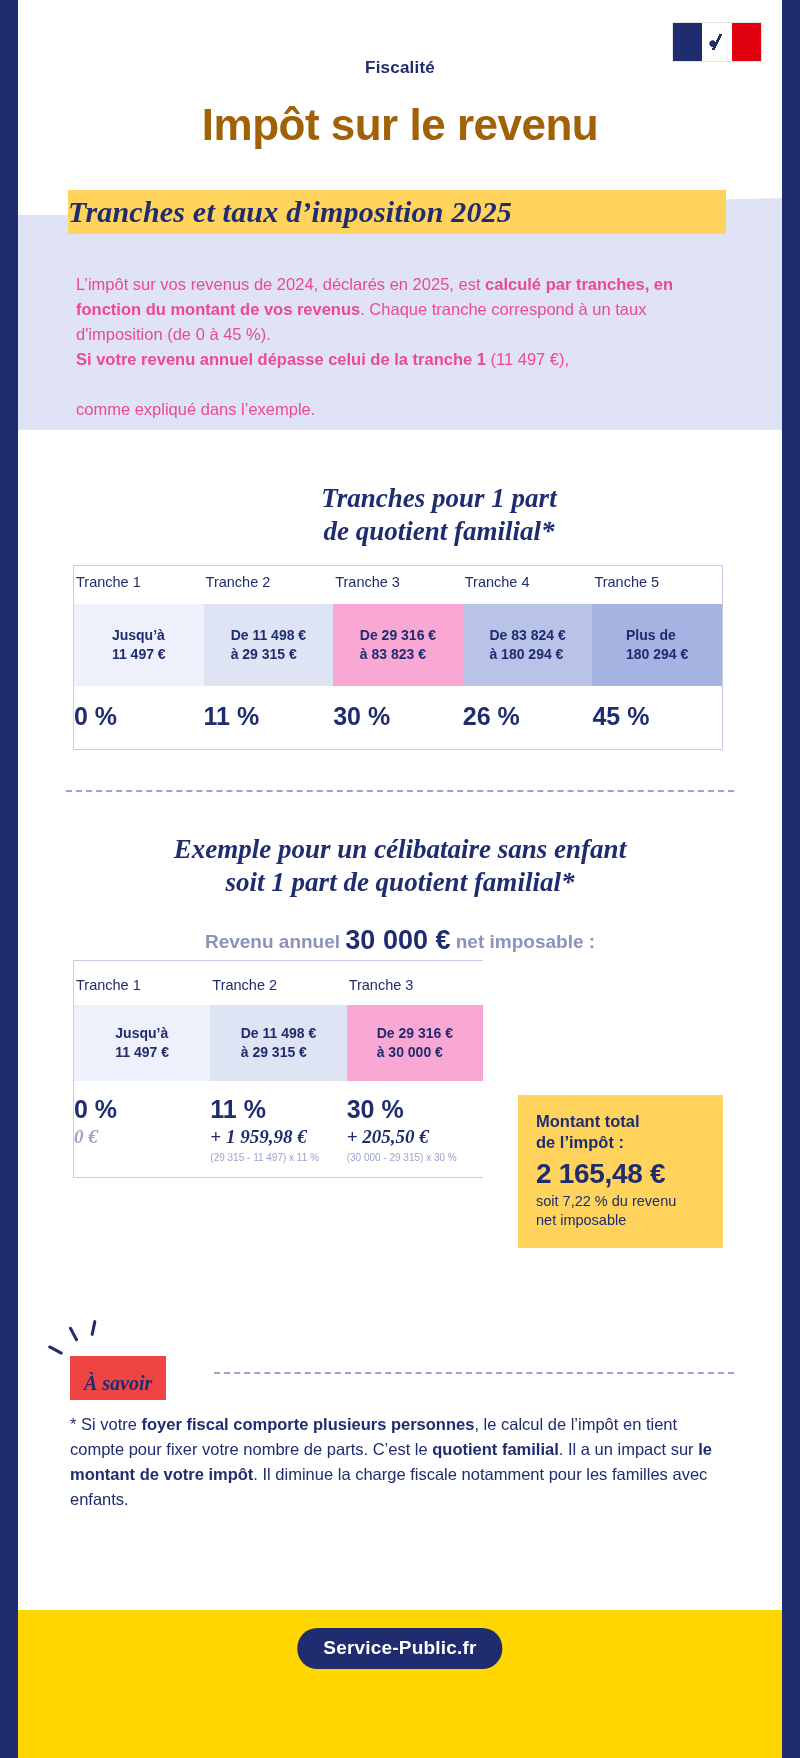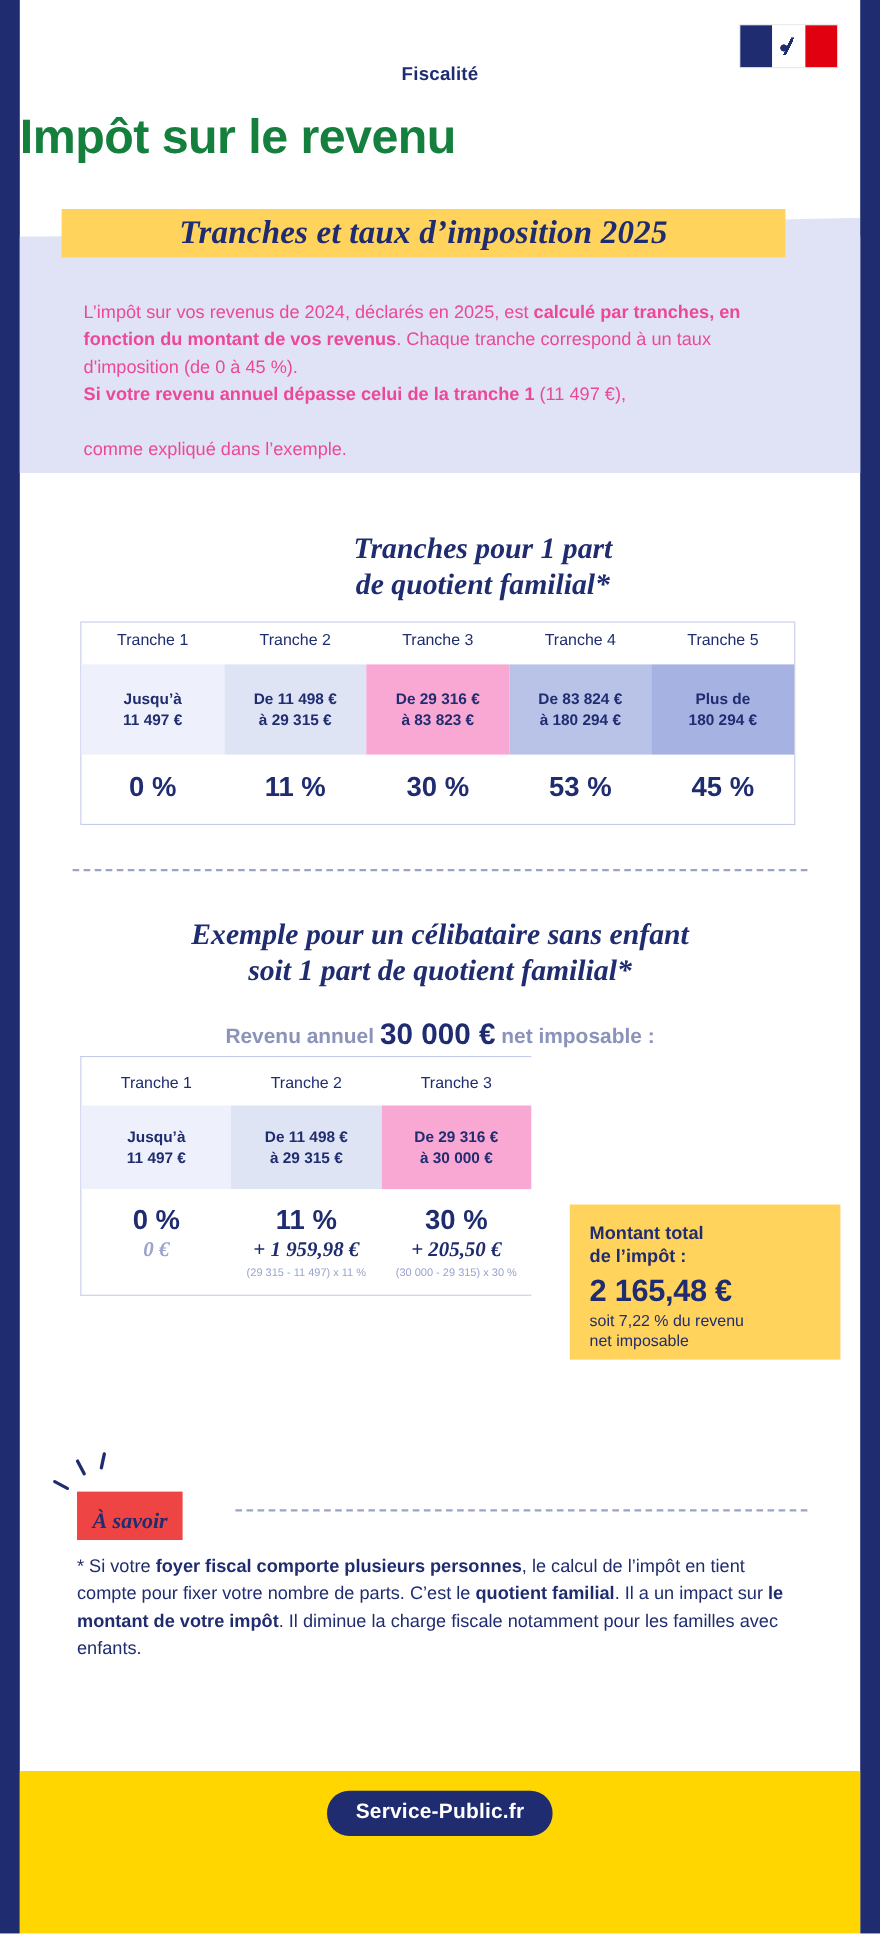--- a/index.html
+++ b/index.html
@@ -75,25 +75,25 @@
     font-size: 17px;
     font-weight: bold;
     letter-spacing: .2px;
     color: #1f2c70;
   }
   .title {
     position: absolute;
     top: 100px;
     left: 0;
     width: 764px;
-    text-align: left;
+    text-align: center;
     font-size: 44px;
     font-weight: bold;
     letter-spacing: -.5px;
-    color: #15803d;
+    color: #a16207;
   }
 
   
   .intro-bg {
     position: absolute;
     left: 0;
     top: 215px;
     width: 764px;
     height: 215px;
     background: #dfe3f5;
@@ -103,28 +103,27 @@
     position: absolute;
     left: 0;
     top: -17px;
     width: 100%;
     height: 18px;
     background: #dfe3f5;
     clip-path: polygon(0 100%, 100% 0, 100% 100%);
   }
   .highlight-band {
     position: absolute;
-    left: 38px;
+    left: 50px;
     top: 190px;
     width: 658px;
     height: 44px;
     background: #ffd35c;
     display: flex;
     align-items: center;
-    justify-content: center;
   }
   .highlight-band span {
     font-family: "Liberation Serif", serif;
     font-style: italic;
     font-weight: bold;
     font-size: 30px;
     color: #1f2c70;
     letter-spacing: .2px;
   }
   .intro-text {
@@ -162,21 +161,21 @@
     box-sizing: border-box;
   }
   .tbl-caption {
     text-align: center;
     font-size: 17px;
     font-weight: bold;
     color: #8b93bb;
     padding: 14px 0 10px;
   }
   .row { display: flex; }
-  .col { flex: 1 1 0; text-align: center; box-sizing: border-box; }
+  .col { flex: 1 1 0; text-align: left; box-sizing: border-box; }
   .hdr-cell {
     font-size: 14.5px;
     color: #1f2c70;
     padding: 8px 2px 14px;
   }
   .val-cell {
     font-size: 14px;
     font-weight: bold;
     color: #1f2c70;
     padding: 22px 4px;
@@ -257,23 +256,23 @@
     font-size: 10px;
     color: #9aa3cc;
     padding-bottom: 14px;
   }
 
   
   .total-box {
     position: absolute;
     left: 500px;
     top: 1095px;
-    width: 246px;
+    width: 205px;
     background: #ffd35c;
-    padding: 16px 18px 6px;
+    padding: 16px 18px 18px;
     box-sizing: border-box;
   }
   .total-box .lbl {
     font-size: 16.5px;
     font-weight: bold;
     color: #1f2c70;
     line-height: 1.3;
   }
   .total-box .big {
     font-size: 28px;
@@ -427,21 +426,21 @@
           <span>
             <span>Plus de</span><br>
             <span>180 294 €</span>
           </span>
         </div>
       </div>
       <div class="row">
         <div class="col rate-cell">0 %</div>
         <div class="col rate-cell">11 %</div>
         <div class="col rate-cell">30 %</div>
-        <div class="col rate-cell">53 %</div>
+        <div class="col rate-cell">26 %</div>
         <div class="col rate-cell">45 %</div>
       </div>
     </div>
 
     <div class="dash d1"></div>
 
     <div class="sec-title t2">
       <div>Exemple pour un célibataire sans enfant</div>
       <div>soit 1 part de quotient familial*</div>
     </div>

